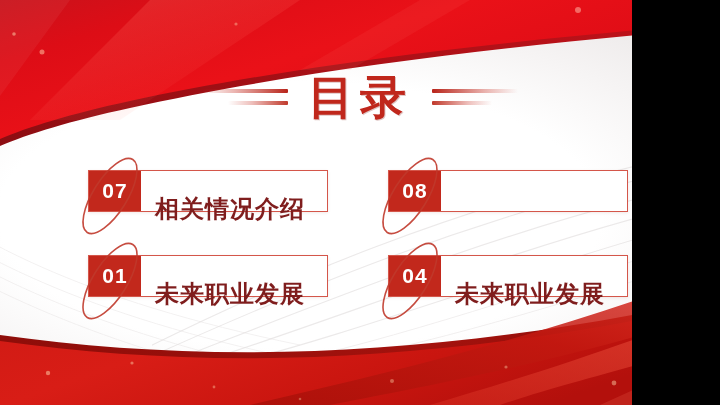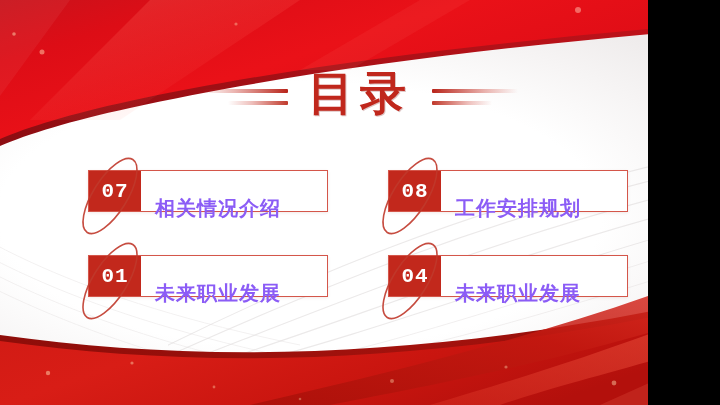--- a/index.html
+++ b/index.html
@@ -1,22 +1,21 @@
 <!DOCTYPE html>
 <html><head>
 <meta charset="utf-8">
 <style>
   html,body{margin:0;padding:0;background:#000;}
   #slide{
     position:relative;
     width:632px;height:405px;
     overflow:hidden;
     background:#ffffff;
-    font-family:Liberation Mono, monospace;
-    padding-left:16px;
+    font-family:Liberation Sans, sans-serif;
   }
 
   .white-field{
     position:absolute;top:0;left:0;width:720px;height:405px;
     background:
       radial-gradient(ellipse 520px 230px at 300px 215px,#ffffff 0%,#ffffff 58%,#f6f4f4 82%,#efecec 100%);
   }
 
   
   .arcs{position:absolute;right:-40px;bottom:40px;width:520px;height:330px;opacity:.55;}
@@ -66,21 +65,21 @@
     background:#c2281c;
     color:#ffffff;
     font-size:21px;font-weight:bold;
     display:flex;align-items:center;justify-content:center;
     letter-spacing:1px;
   }
   .item-label{
     flex:1;
     display:flex;align-items:center;
     padding-left:14px;
-    font-size:20px;font-weight:bold;color:#8b5cf6;
+    font-size:24px;font-weight:bold;color:#7f1d1d;
     letter-spacing:1px;
     white-space:nowrap;
     margin-top:35px;
   }
   .ring{position:absolute;width:64px;height:96px;pointer-events:none;}
 
   .i1{left:88px;top:170px;}
   .i2{left:388px;top:170px;}
   .i3{left:88px;top:255px;}
   .i4{left:388px;top:255px;}
@@ -215,21 +214,20 @@
     <div class="item i1">
       <div class="item-num">07</div>
       <div class="item-label">相关情况介绍</div>
     </div>
     <svg class="ring r1" viewBox="0 0 64 96">
       <ellipse cx="32" cy="48" rx="17" ry="43" fill="none" stroke="#c0392b" stroke-width="1.6" transform="rotate(32 32 48)" opacity=".9"></ellipse>
     </svg>
 
     <div class="item i2">
       <div class="item-num">08</div>
-      <div class="item-label">工作安排规划</div>
     </div>
     <svg class="ring r2" viewBox="0 0 64 96">
       <ellipse cx="32" cy="48" rx="17" ry="43" fill="none" stroke="#c0392b" stroke-width="1.6" transform="rotate(32 32 48)" opacity=".9"></ellipse>
     </svg>
 
     <div class="item i3">
       <div class="item-num">01</div>
       <div class="item-label">未来职业发展</div>
     </div>
     <svg class="ring r3" viewBox="0 0 64 96">

